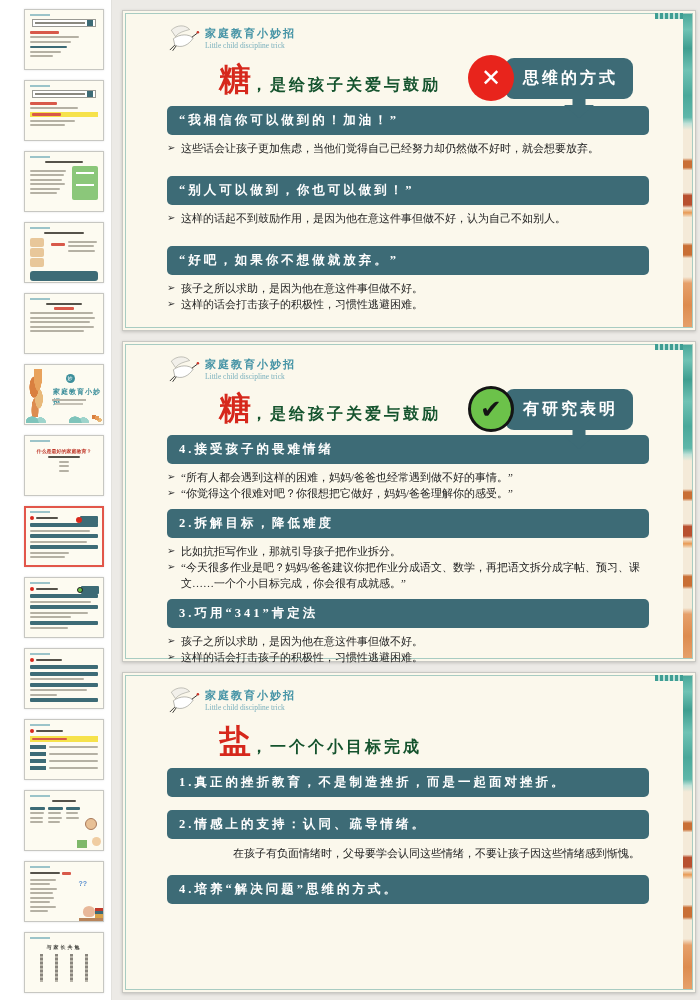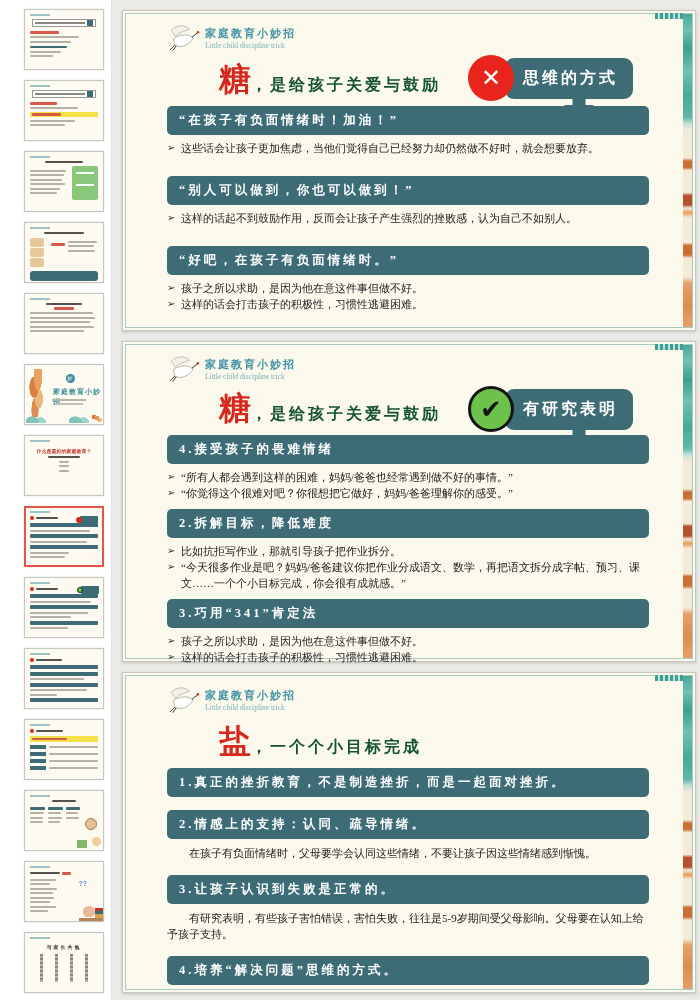--- a/index.html
+++ b/index.html
@@ -122,21 +122,21 @@
     font-family:"Liberation Sans",sans-serif; white-space:nowrap; }
   .badge-stem { position:absolute; left:58%; top:100%; transform:translateX(-50%);
     width:13px; height:7px; background:#3d6b76; }
   .badge-tail { position:absolute; left:58%; top:calc(100% + 6px); transform:translateX(-50%);
     width:0; height:0; border:15px solid transparent; border-top:13px solid #3d6b76; border-bottom:0; }
   .sections { position:relative; }
   .bar { background:#3d6b76; color:#fff; font-weight:bold; font-size:12.5px;
     letter-spacing:3px; padding:6px 12px; border-radius:5px; margin-bottom:6px; }
   .bullet { font-size:11px; color:#222; line-height:1.45; padding-left:14px; position:relative; }
   .bullet::before { content:"➢"; position:absolute; left:0; top:0; font-size:10px; color:#333; }
-  .para { font-size:11px; color:#222; line-height:1.5; text-indent:2em; }
+  .para { font-size:11px; color:#222; line-height:1.5; text-indent:2em;margin-left:44px; }
   .s1 .sec { margin-bottom:19px; }
   .s2 .sec { margin-bottom:7px; }
   .s2 .titlerow { margin-top:6px; }
   .s3 .sec { margin-bottom:13px; }
   .s3 .para { margin-top:3px; }
 </style>
 </head>
 <body>
 
 <div class="sidebar">
@@ -396,29 +396,29 @@
         <span class="badge-glyph">✕</span>
       </span>
       <span class="badge-bubble">
         <span class="badge-label-text">思维的方式</span>
         <i class="badge-stem"></i>
         <i class="badge-tail"></i>
       </span>
     </div>
     <div class="sections">
         <div class="sec">
-          <div class="bar">“在孩子有负面情绪时！加油！”</div>
+          <div class="bar">“我相信你可以做到的！加油！”</div>
           <div class="bullet">这些话会让孩子更加焦虑，当他们觉得自己已经努力却仍然做不好时，就会想要放弃。</div>
         </div>
         <div class="sec">
           <div class="bar">“别人可以做到，你也可以做到！”</div>
-          <div class="bullet">这样的话起不到鼓励作用，反而会让孩子产生强烈的挫败感，认为自己不如别人。</div>
-        </div>
-        <div class="sec">
-          <div class="bar">“好吧，在孩子有负面情绪时。”</div>
+          <div class="bullet">这样的话起不到鼓励作用，是因为他在意这件事但做不好，认为自己不如别人。</div>
+        </div>
+        <div class="sec">
+          <div class="bar">“好吧，如果你不想做就放弃。”</div>
           <div class="bullet">孩子之所以求助，是因为他在意这件事但做不好。</div>
           <div class="bullet">这样的话会打击孩子的积极性，习惯性逃避困难。</div>
         </div>
       </div>
   </section>
 
   <section class="slide s2">
     <div class="deco-strip"></div>
     <div class="corner-orn"></div>
     <header class="logo">
@@ -490,21 +490,17 @@
 
     <div class="sections">
         <div class="sec">
           <div class="bar">1.真正的挫折教育，不是制造挫折，而是一起面对挫折。</div>
         </div>
         <div class="sec">
           <div class="bar">2.情感上的支持：认同、疏导情绪。</div>
           <div class="para">在孩子有负面情绪时，父母要学会认同这些情绪，不要让孩子因这些情绪感到惭愧。</div>
         </div>
         <div class="sec">
-          <div class="bar">3.让孩子认识到失败是正常的。</div>
-          <div class="para">有研究表明，有些孩子害怕错误，害怕失败，往往是5-9岁期间受父母影响。父母要在认知上给予孩子支持。</div>
-        </div>
-        <div class="sec">
           <div class="bar">4.培养“解决问题”思维的方式。</div>
         </div>
       </div>
   </section>
 </div>
 
 </body></html>

